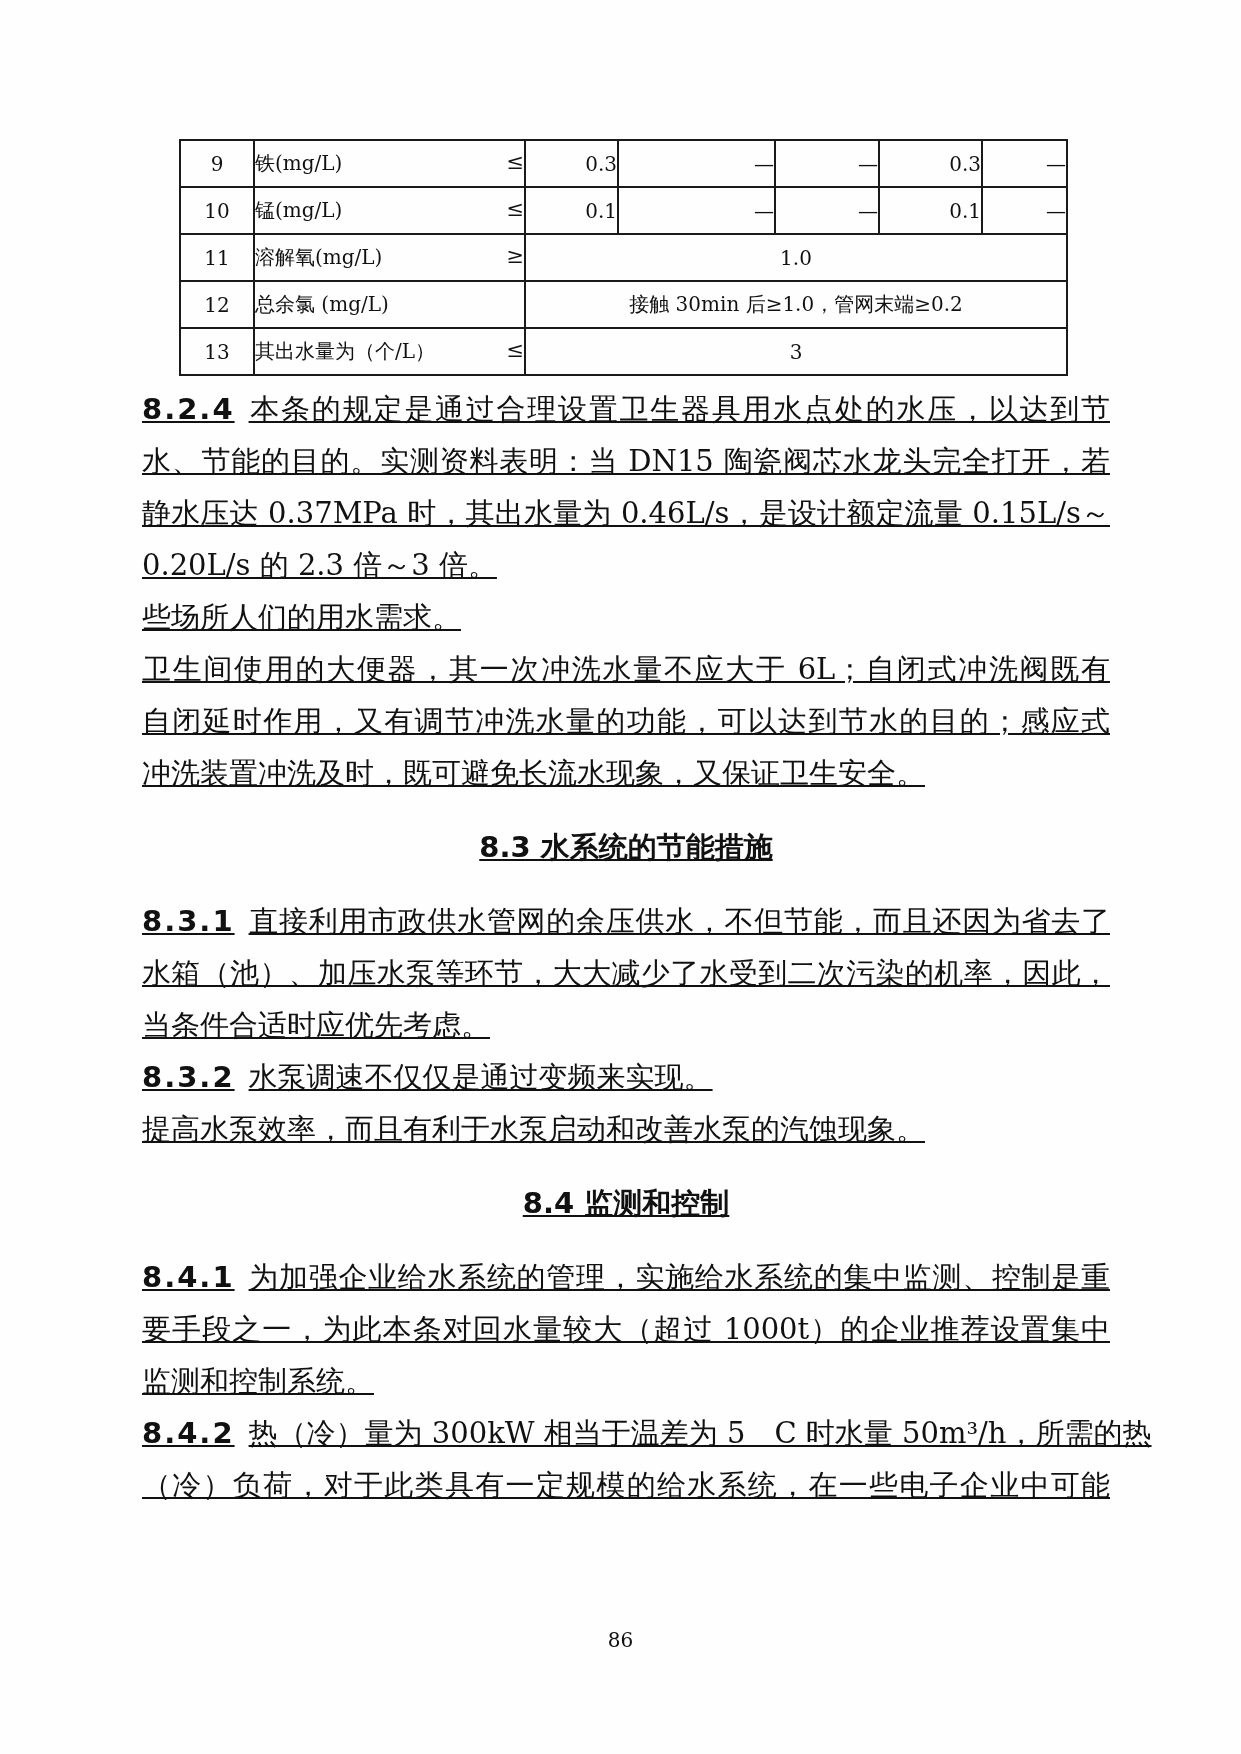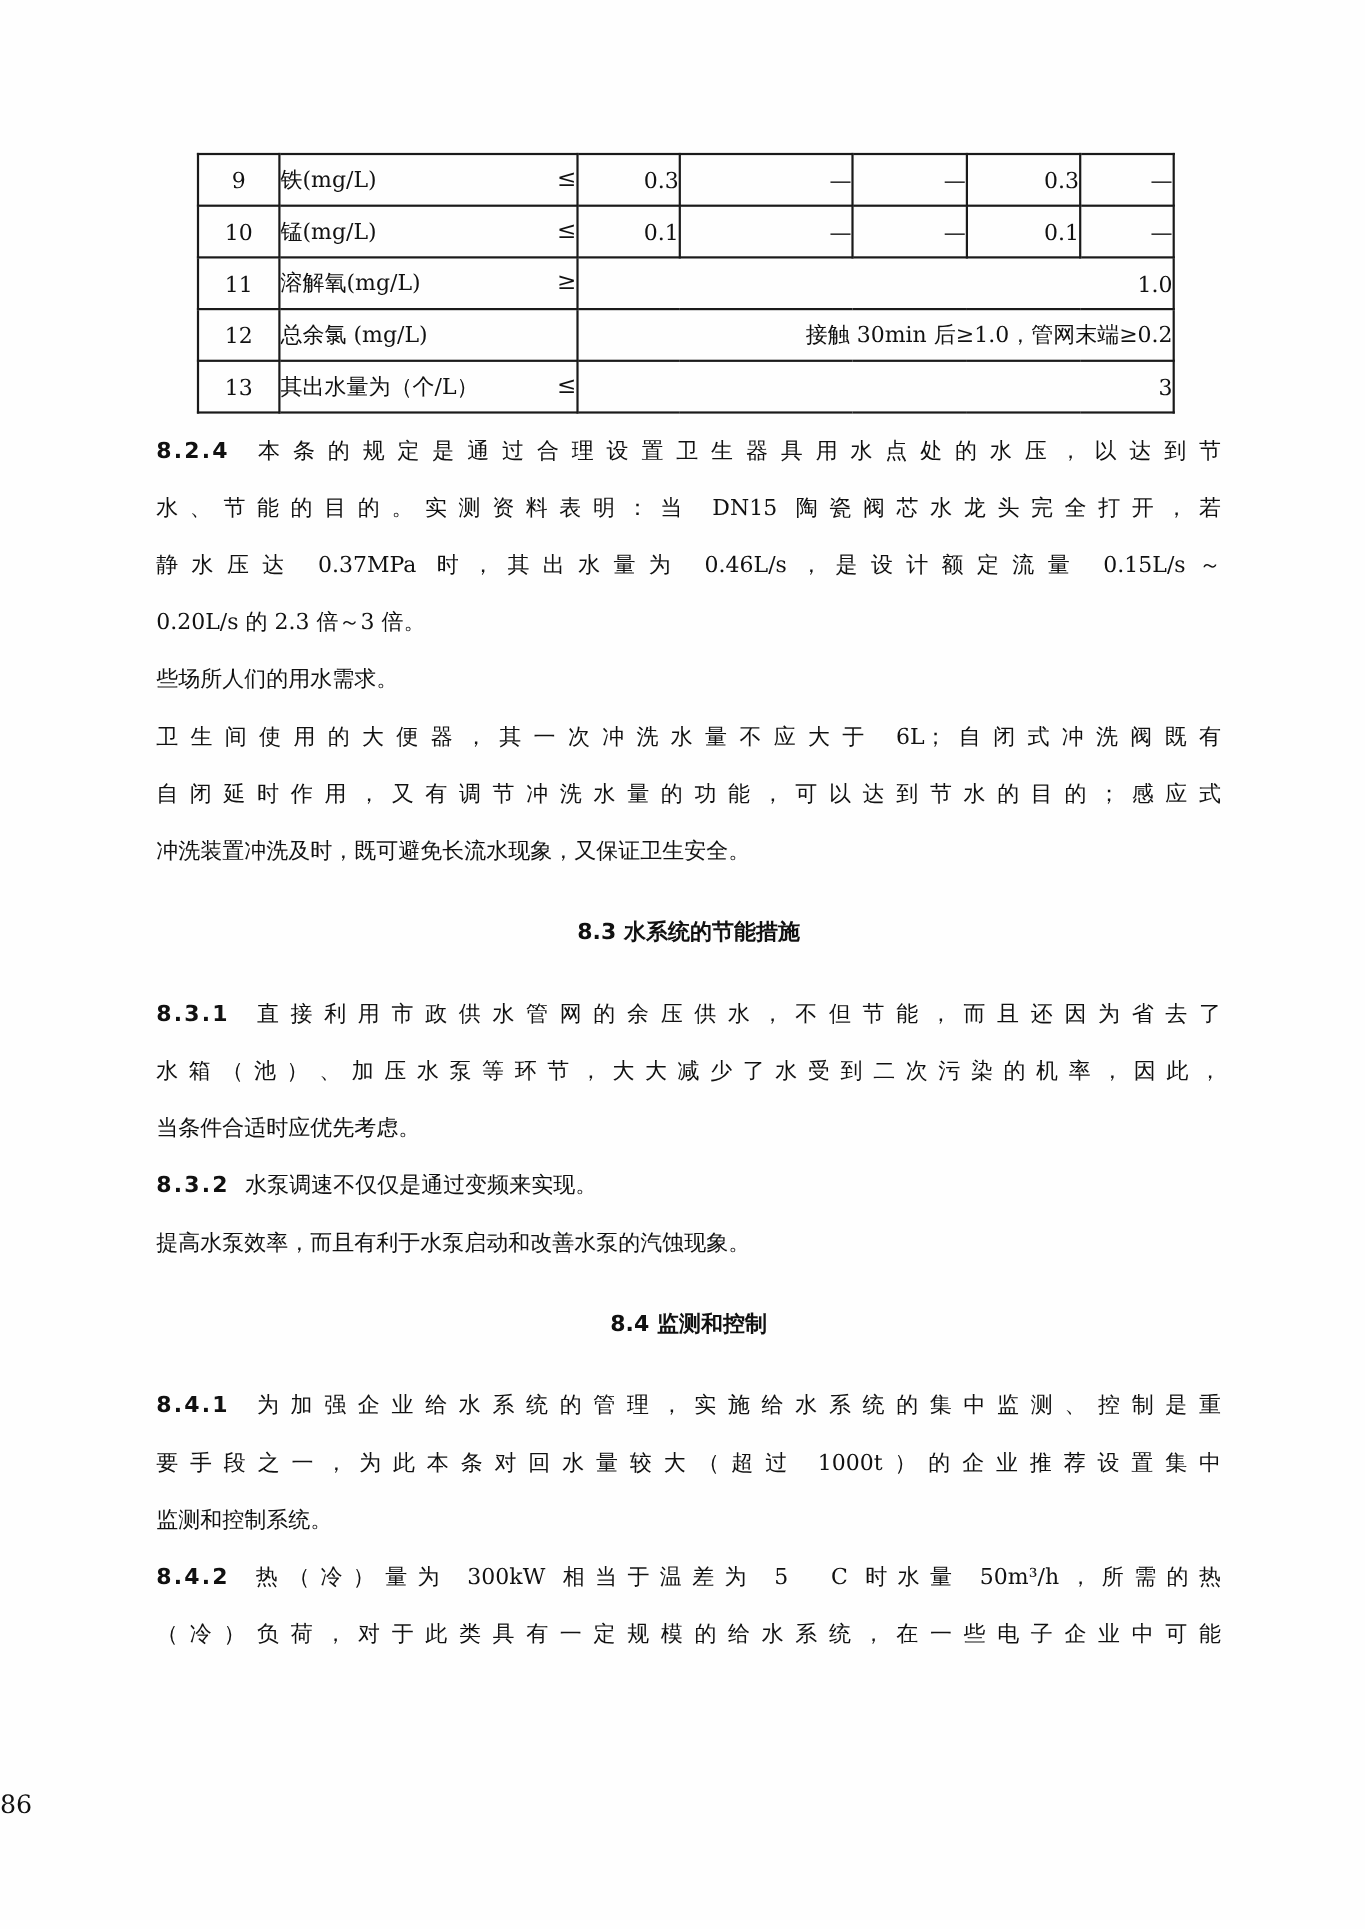--- a/index.html
+++ b/index.html
@@ -31,30 +31,31 @@
     border: 2px solid #1a1a1a;
     height: 45px;
     vertical-align: middle;
     padding: 0;
     overflow: hidden;
   }
   td.c-num { text-align: center; }
   td.c-name { text-align: left; padding-left: 14px; padding-right: 12px; }
   td.c-name .op { float: right; font-size: 21px; }
   td.c-val { text-align: right; }
-  td.c-merged { text-align: right; margin-left: 44px; }
+  td.c-merged { text-align: center; margin-left: 44px; }
   
   .content {
     position: absolute;
     left: 142px;
     top: 383px;
     width: 968px;
-    font-size: 20px;
+    font-size: 29px;
     line-height: 52px;
     text-align: justify;
+    text-decoration: underline;
   }
   .para { margin: 0; }
   .line {
     text-align: justify;
     text-align-last: justify;
     height: 52px;
     white-space: nowrap;
   }
   .line.short {
     text-align: center;
@@ -74,22 +75,22 @@
     height: 52px;
     line-height: 52px;
     margin: 22px 0;
     white-space: nowrap;
   }
   .page-number {
     position: absolute;
     top: 1628px;
     left: 0;
     width: 100%;
-    text-align: left;
-    font-size: 23px;
+    text-align: center;
+    font-size: 20px;
     color: #111;
   }
 </style>
 </head>
 <body>
 
 <div class="page">
 
   <table class="spec">
     <colgroup>

